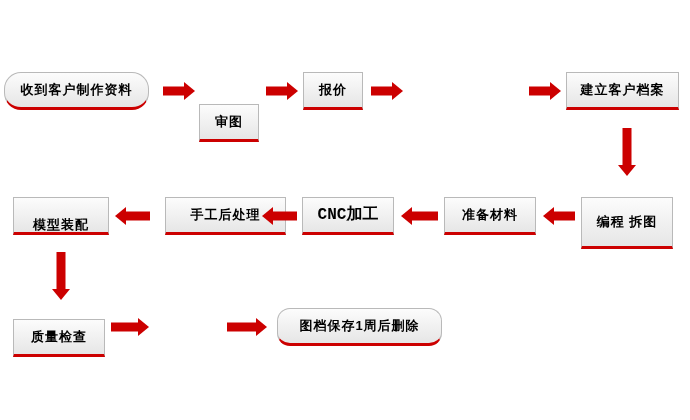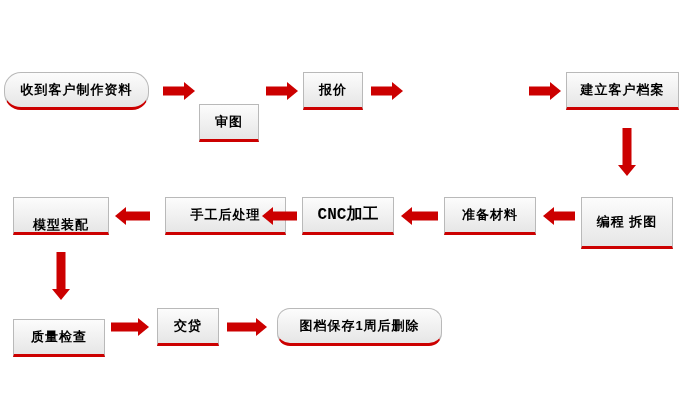--- a/index.html
+++ b/index.html
@@ -133,23 +133,20 @@
     </div>
     <div class="node" style="left: 155px; top: 197px; width: 121px; height: 38px; margin-left: 10px;">
       <span>手工后处理</span>
     </div>
     <div class="node" style="left: 13px; top: 197px; width: 96px; height: 38px; align-items: flex-end;">
       <span>模型装配</span>
     </div>
     <div class="node" style="left: 13px; top: 319px; width: 92px; height: 38px;">
       <span>质量检查</span>
     </div>
-    <div class="node" style="left: 157px; top: 308px; width: 62px; height: 38px;">
-      <span>交贷</span>
-    </div>
     <div class="node" style="left: 277px; top: 308px; width: 165px; height: 38px; border-radius: 13px;">
       <span>图档保存1周后删除</span>
     </div>
     <div class="arrow arrow-right" style="left: 163px; top: 82px; width: 32px; height: 18px;">
       <div class="shaft" style="width: 23px;"></div>
       <div class="head"></div>
     </div>
     <div class="arrow arrow-right" style="left: 266px; top: 82px; width: 32px; height: 18px;">
       <div class="shaft" style="width: 23px;"></div>
       <div class="head"></div>

